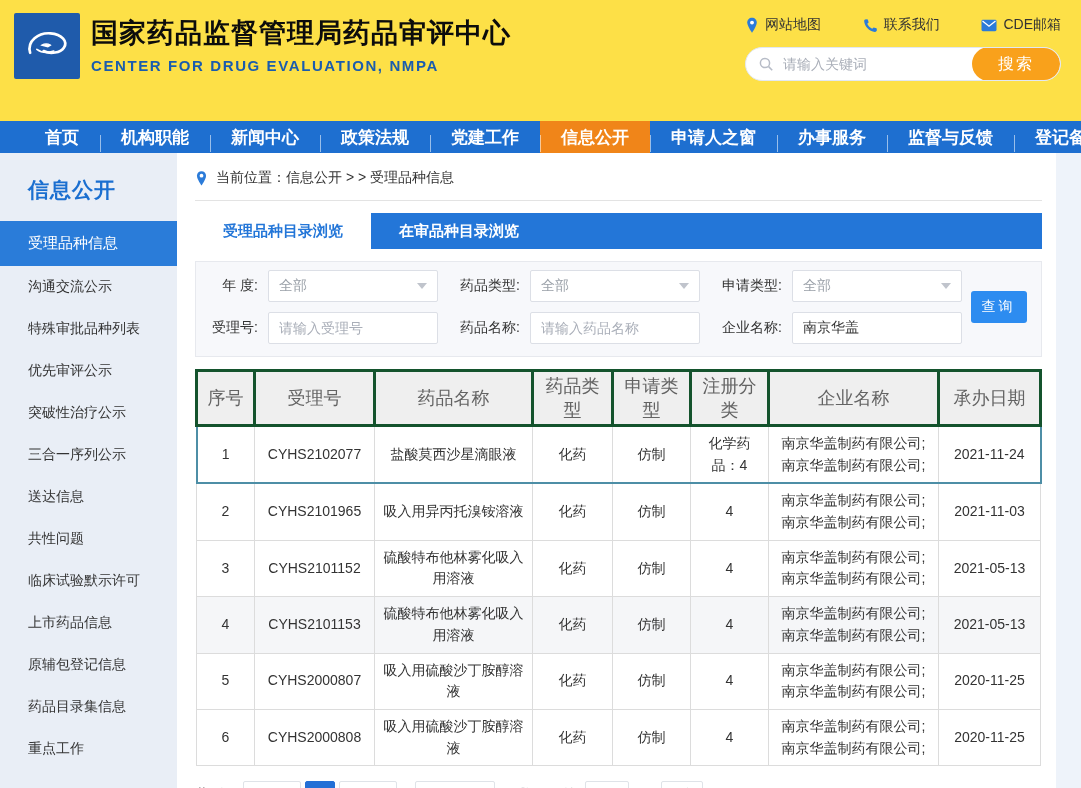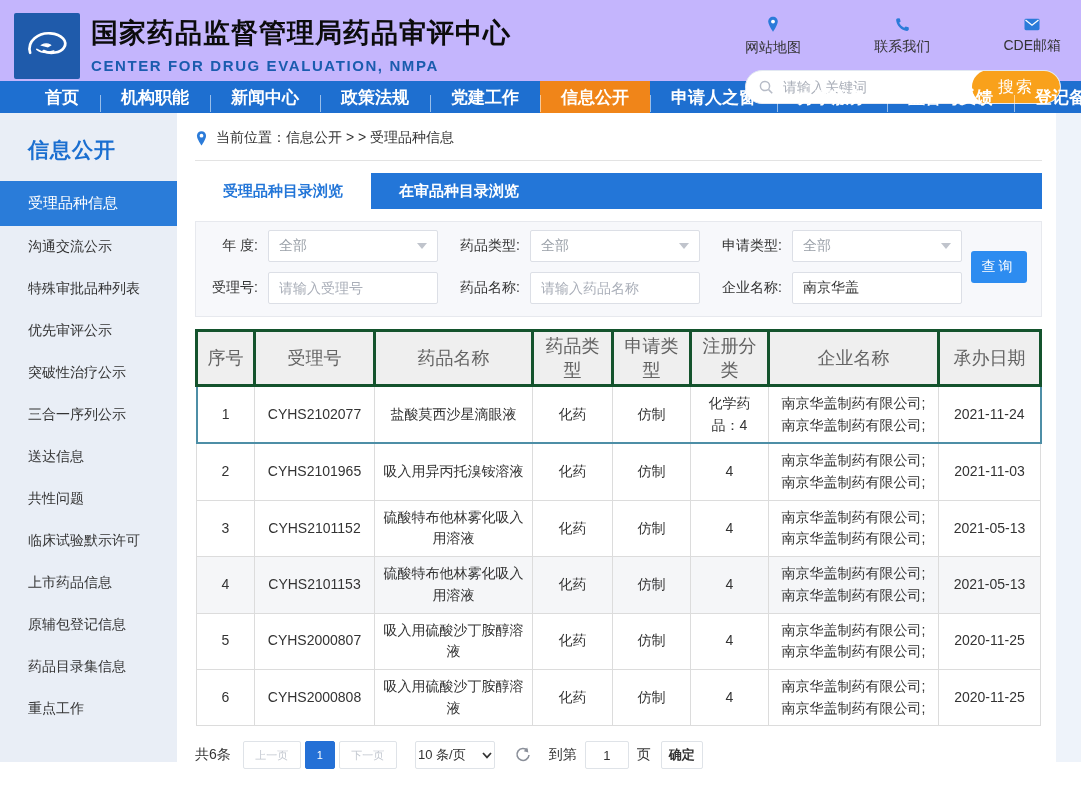--- a/index.html
+++ b/index.html
@@ -3,28 +3,28 @@
 <meta charset="utf-8">
 <style>
   * { box-sizing: border-box; }
   html,body { margin:0; padding:0; }
   body {
     width:1081px; height:788px; overflow:hidden;
     font-family:"Liberation Sans", sans-serif;
     background:#fff; color:#333;
   }
   
-  .site-header { position:relative; height:81px; background:#c4b5fd; }
+  .site-header { position:relative; height:121px; background:#fde047; }
   .brand { position:absolute; left:14px; top:13px; display:flex; gap:11px; align-items:center; }
   .logo { width:66px; height:66px; background:#1f5bab; border-radius:2px; display:flex; align-items:center; justify-content:center; flex:0 0 auto; }
   .brand-title { font-size:27px; font-weight:bold; color:#0c0c0c; letter-spacing:1px; line-height:1.15; }
   .brand-subtitle { font-size:15px; font-weight:bold; color:#1a5cae; letter-spacing:1.6px; margin-top:7px; }
   .header-right { position:absolute; top:16px; right:20px; width:316px; }
   .quick-links { display:flex; justify-content:space-between; align-items:center; }
-  .quick-link { display:flex; align-items:center; gap:6px; font-size:14px; color:#333; text-decoration:none; cursor:pointer;flex-direction:column; }
+  .quick-link { display:flex; align-items:center; gap:6px; font-size:14px; color:#333; text-decoration:none; cursor:pointer; }
   .ql-icon { display:flex; align-items:center; }
   .search-box { margin-top:13px; height:34px; border:1px solid #e2e8f2; border-radius:17px; background:#fff; display:flex; align-items:center; padding-left:12px; overflow:hidden; }
   .search-box .s-icon { display:flex; align-items:center; margin-right:7px; }
   .search-box input { border:none; outline:none; flex:1; font-size:14px; color:#333; font-family:inherit; min-width:0; background:transparent; }
   .search-box input::placeholder { color:#a9aeb8; }
   .search-btn { height:34px; width:88px; border:none; border-radius:17px; background:#f9a11b; color:#fff; font-size:16px; font-family:inherit; cursor:pointer; flex:0 0 auto; letter-spacing:2px; }
   
   .main-nav { height:32px; background:#1e6fd0; display:flex; align-items:stretch; padding-left:24px; }
   .nav-item { display:flex; align-items:center; padding:0 21px; color:#fff; font-size:17px; font-weight:bold; position:relative; cursor:pointer; white-space:nowrap; }
   .nav-item + .nav-item::before { content:""; position:absolute; left:0; top:14px; height:17px; width:1px; background:rgba(255,255,255,.55); }

